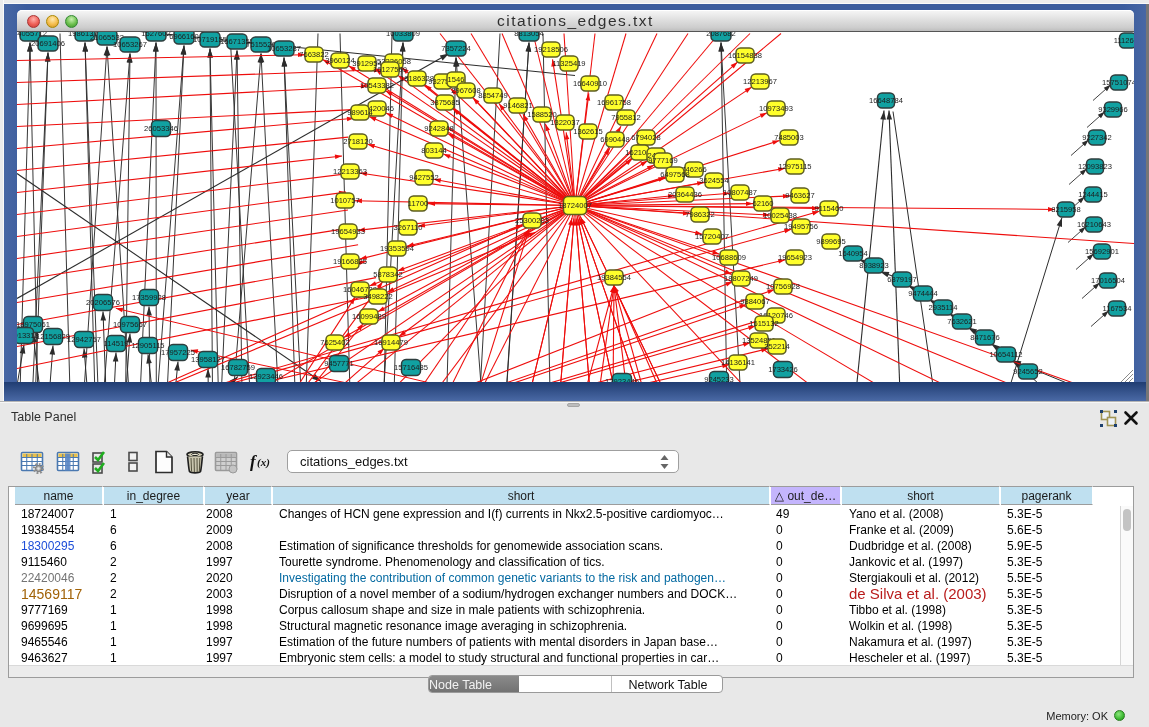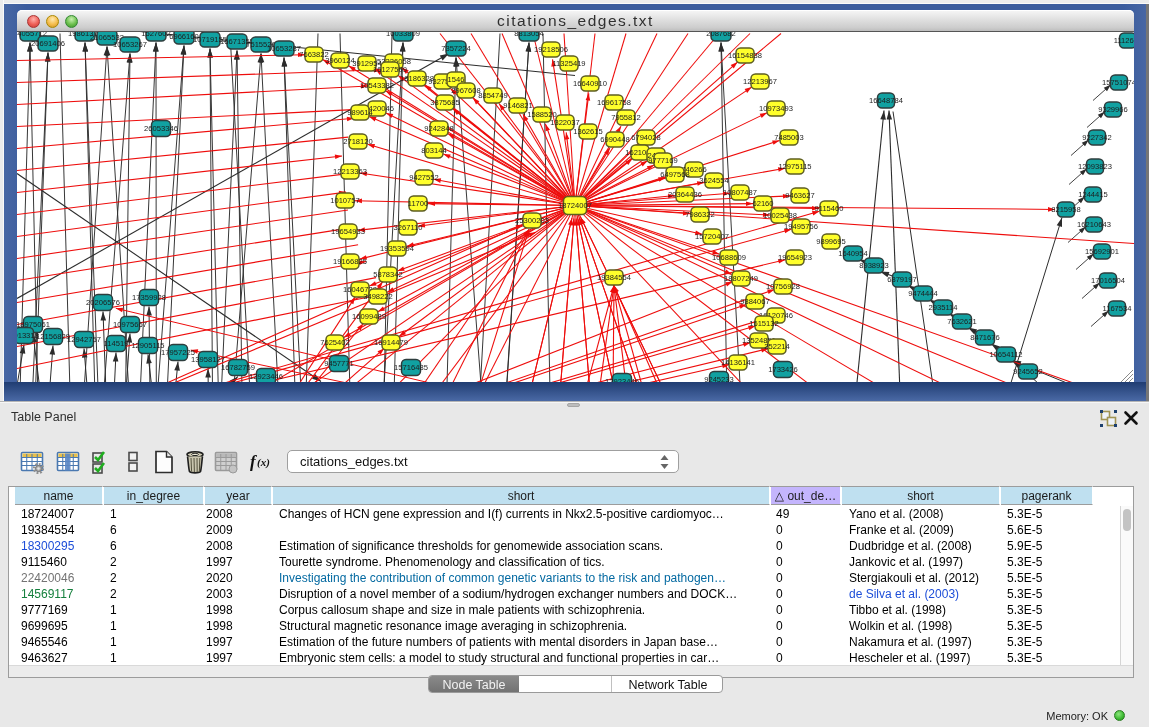--- a/index.html
+++ b/index.html
@@ -1090,26 +1090,26 @@
       <div style="position:absolute;left:0;top:84px;width:1105px;height:16px">
         <div style="position:absolute;left:12px;top:0;width:83px;height:16px;overflow:hidden;white-space:nowrap;font-size:12px;line-height:16px;color:#737373">22420046</div>
         <div style="position:absolute;left:101px;top:0;width:95px;height:16px;overflow:hidden;white-space:nowrap;font-size:12px;line-height:16px;color:#000">2</div>
         <div style="position:absolute;left:197px;top:0;width:67px;height:16px;overflow:hidden;white-space:nowrap;font-size:12px;line-height:16px;color:#000">2020</div>
         <div style="position:absolute;left:270px;top:0;width:492px;height:16px;overflow:hidden;white-space:nowrap;font-size:12px;line-height:16px;color:#0369a1">Investigating the contribution of common genetic variants to the risk and pathogen…</div>
         <div style="position:absolute;left:767px;top:0;width:66px;height:16px;overflow:hidden;white-space:nowrap;font-size:12px;line-height:16px;color:#000">0</div>
         <div style="position:absolute;left:840px;top:0;width:152px;height:16px;overflow:hidden;white-space:nowrap;font-size:12px;line-height:16px;color:#000">Stergiakouli et al. (2012)</div>
         <div style="position:absolute;left:998px;top:0;width:87px;height:16px;overflow:hidden;white-space:nowrap;font-size:12px;line-height:16px;color:#000">5.5E-5</div>
       </div>
       <div style="position:absolute;left:0;top:100px;width:1105px;height:16px">
-        <div style="position:absolute;left:12px;top:0;width:83px;height:16px;overflow:hidden;white-space:nowrap;font-size:12px;line-height:16px;color:#15803d">14569117</div>
+        <div style="position:absolute;left:12px;top:0;width:83px;height:16px;overflow:hidden;white-space:nowrap;font-size:14px;line-height:16px;color:#a16207">14569117</div>
         <div style="position:absolute;left:101px;top:0;width:95px;height:16px;overflow:hidden;white-space:nowrap;font-size:12px;line-height:16px;color:#000">2</div>
         <div style="position:absolute;left:197px;top:0;width:67px;height:16px;overflow:hidden;white-space:nowrap;font-size:12px;line-height:16px;color:#000">2003</div>
         <div style="position:absolute;left:270px;top:0;width:492px;height:16px;overflow:hidden;white-space:nowrap;font-size:12px;line-height:16px;color:#000">Disruption of a novel member of a sodium/hydrogen exchanger numbers and DOCK…</div>
         <div style="position:absolute;left:767px;top:0;width:66px;height:16px;overflow:hidden;white-space:nowrap;font-size:12px;line-height:16px;color:#000">0</div>
-        <div style="position:absolute;left:840px;top:0;width:152px;height:16px;overflow:hidden;white-space:nowrap;font-size:12px;line-height:16px;color:#1d4ed8">de Silva et al. (2003)</div>
+        <div style="position:absolute;left:840px;top:0;width:152px;height:16px;overflow:hidden;white-space:nowrap;font-size:15px;line-height:16px;color:#b91c1c">de Silva et al. (2003)</div>
         <div style="position:absolute;left:998px;top:0;width:87px;height:16px;overflow:hidden;white-space:nowrap;font-size:12px;line-height:16px;color:#000">5.3E-5</div>
       </div>
       <div style="position:absolute;left:0;top:116px;width:1105px;height:16px">
         <div style="position:absolute;left:12px;top:0;width:83px;height:16px;overflow:hidden;white-space:nowrap;font-size:12px;line-height:16px;color:#000">9777169</div>
         <div style="position:absolute;left:101px;top:0;width:95px;height:16px;overflow:hidden;white-space:nowrap;font-size:12px;line-height:16px;color:#000">1</div>
         <div style="position:absolute;left:197px;top:0;width:67px;height:16px;overflow:hidden;white-space:nowrap;font-size:12px;line-height:16px;color:#000">1998</div>
         <div style="position:absolute;left:270px;top:0;width:492px;height:16px;overflow:hidden;white-space:nowrap;font-size:12px;line-height:16px;color:#000">Corpus callosum shape and size in male patients with schizophrenia.</div>
         <div style="position:absolute;left:767px;top:0;width:66px;height:16px;overflow:hidden;white-space:nowrap;font-size:12px;line-height:16px;color:#000">0</div>
         <div style="position:absolute;left:840px;top:0;width:152px;height:16px;overflow:hidden;white-space:nowrap;font-size:12px;line-height:16px;color:#000">Tibbo et al. (1998)</div>
         <div style="position:absolute;left:998px;top:0;width:87px;height:16px;overflow:hidden;white-space:nowrap;font-size:12px;line-height:16px;color:#000">5.3E-5</div>
@@ -1141,19 +1141,19 @@
         <div style="position:absolute;left:840px;top:0;width:152px;height:16px;overflow:hidden;white-space:nowrap;font-size:12px;line-height:16px;color:#000">Hescheler et al. (1997)</div>
         <div style="position:absolute;left:998px;top:0;width:87px;height:16px;overflow:hidden;white-space:nowrap;font-size:12px;line-height:16px;color:#000">5.3E-5</div>
       </div>
     </div>
     <div style="position:absolute;right:0px;top:19px;width:13px;height:160px;background:#fafafa;border-left:1px solid #d5d5d5">
       <div style="position:absolute;left:2px;top:3px;width:8px;height:22px;background:#c3c3c3;border-radius:4px"></div>
     </div>
     <div style="position:absolute;left:0;bottom:0;width:100%;height:12px;background:#ececec;border-top:1px solid #d9d9d9"></div>
   </div>
 <div style="position:absolute;left:428px;top:675px;width:295px;height:18px;border:1px solid #9a9a9a;border-radius:4px;background:#fff;overflow:hidden;font-size:12.5px">
-    <div style="position:absolute;left:0;top:0;width:90px;height:18px;background:linear-gradient(#8a8a8a,#6f6f6f);color:#f2f2f2;text-align:center;line-height:18px">Node Table</div>
+    <div style="position:absolute;left:0;top:0;width:90px;height:18px;background:linear-gradient(#8a8a8a,#6f6f6f);color:#f2f2f2;line-height:18px">Node Table</div>
     <div style="position:absolute;left:90px;top:12px;width:92px;height:18px;color:#111;text-align:left;line-height:18px">Edge Table</div>
     <div style="position:absolute;left:182px;top:0;width:1px;height:18px;background:#c0c0c0"></div>
     <div style="position:absolute;left:183px;top:0;width:112px;height:18px;color:#111;text-align:center;line-height:18px">Network Table</div>
   </div>
 <div class="abs" style="right:41px;top:710px;font-size:11px;color:#222">Memory: OK</div>
 <div class="abs" style="left:1114px;top:710px;width:11px;height:11px;border-radius:50%;
  background:radial-gradient(circle at 40% 35%,#8ee67e,#3cb932 60%,#1f8c18);border:1px solid #2a7d22"></div>
 </body></html>

